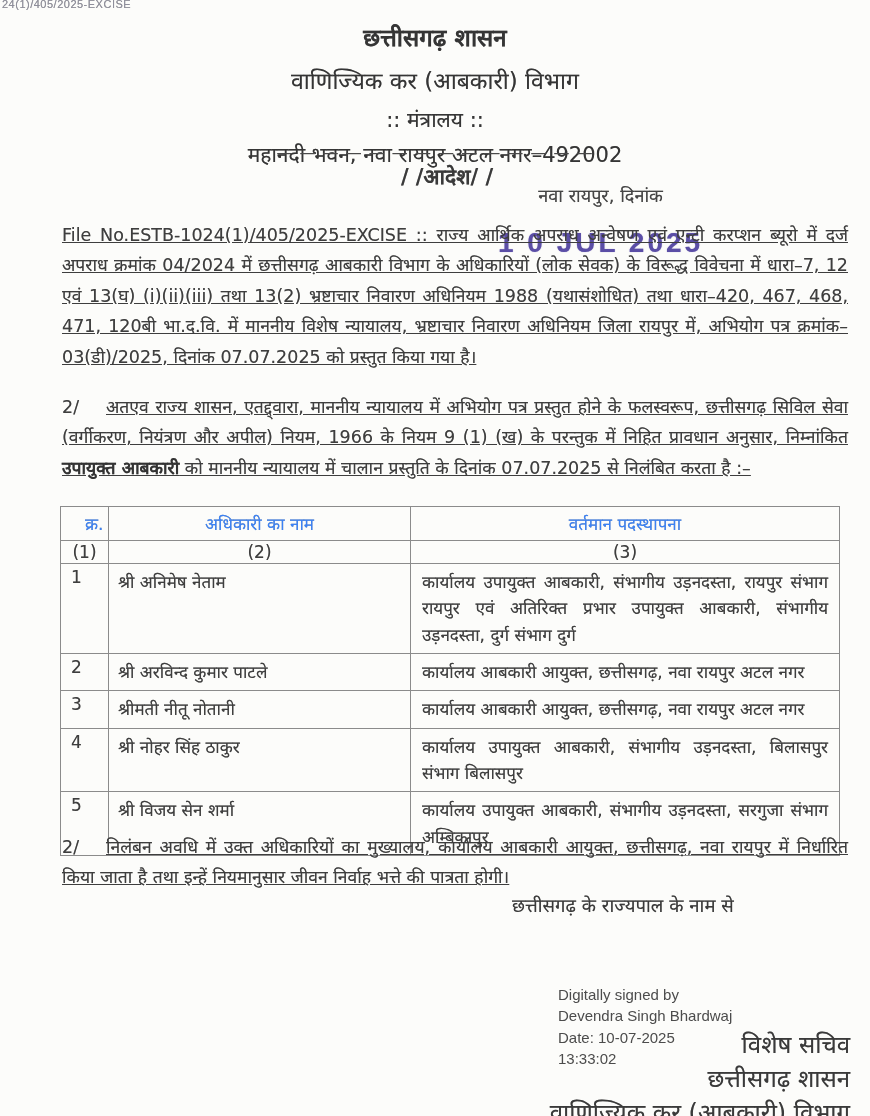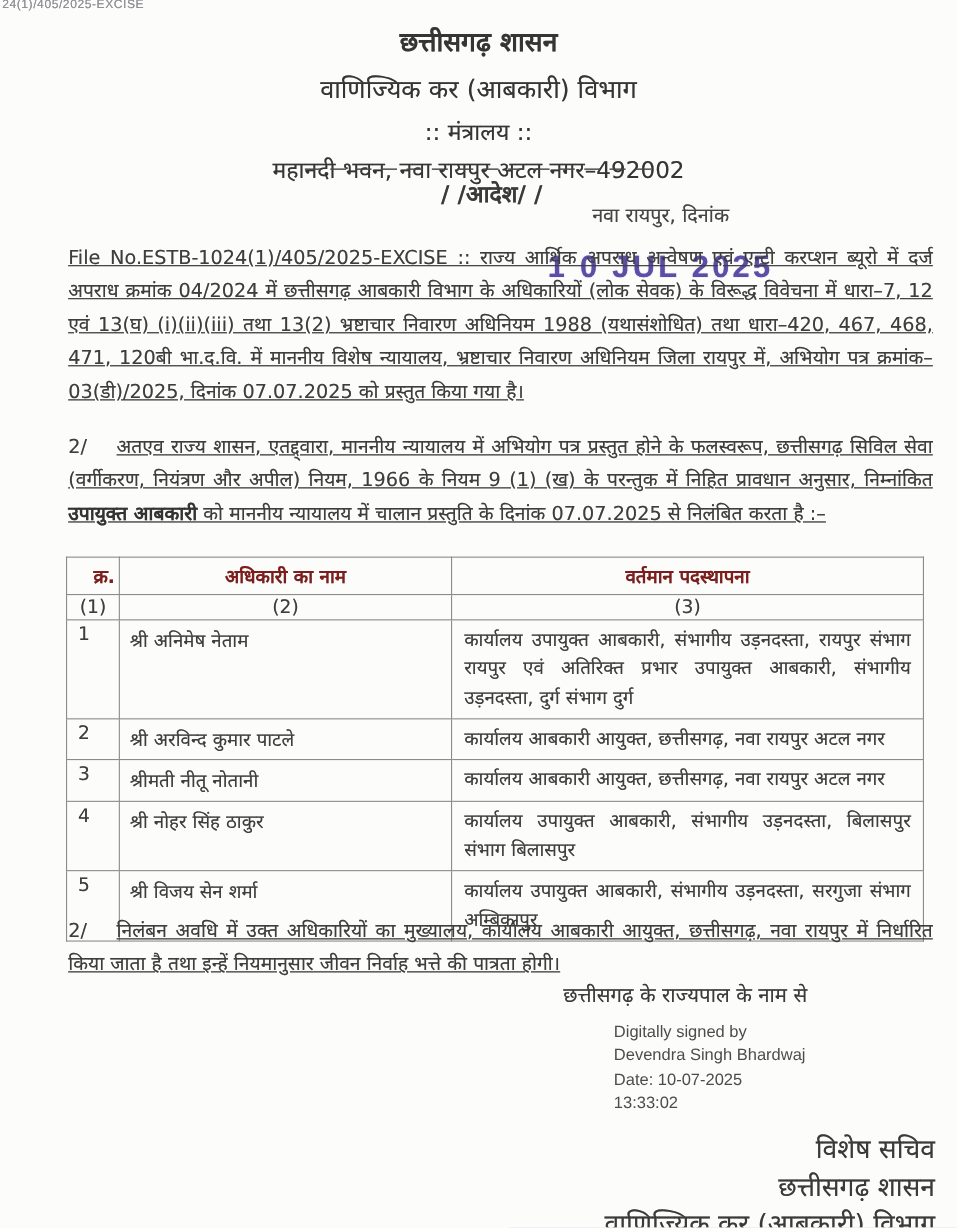--- a/index.html
+++ b/index.html
@@ -62,31 +62,31 @@
   table.order-table {
     position: absolute; top: 506px; left: 60px; width: 780px;
     border-collapse: collapse; table-layout: fixed;
     font-size: 17px; color: #3e3e3e;
   }
   table.order-table col.c1 { width: 48px; }
   table.order-table col.c2 { width: 302px; }
   table.order-table th, table.order-table td {
     border: 1px solid #8b8b8b; padding: 3px 9px; vertical-align: top;
   }
-  table.order-table thead th { font-weight: 700; text-align: center; color: #7f1d1d; padding: 5px 24px; }
+  table.order-table thead th { font-weight: 400; text-align: center; color: #3b82f6; padding: 5px 24px; }
   table.order-table .subhead td { text-align: center; padding: 1px 6px; }
   table.order-table td.sno { text-align: left; padding-left: 10px; }
   table.order-table td.posting { line-height: 1.55; text-align: justify; padding: 5px 11px; }
   table.order-table td.name { padding-top: 6px; margin-left: 36px; }
   .authority {
     position: absolute; top: 892px; left: 512px; width: 336px;
     font-size: 18.5px; line-height: 1.55; color: #3a3a3a;
   }
   .digital-sig {
-    position: absolute; top: 928px; left: 558px;
+    position: absolute; top: 984px; left: 558px;
     font-family: "Liberation Sans", sans-serif;
     font-size: 15px; line-height: 1.42; color: #4c4c4c;
     text-shadow: none;
   }
   .designation {
     position: absolute; top: 1028px; left: 520px; width: 330px;
     text-align: right; font-size: 24px; line-height: 1.42; color: #3a3a3a;
   }
 </style>
 </head>

